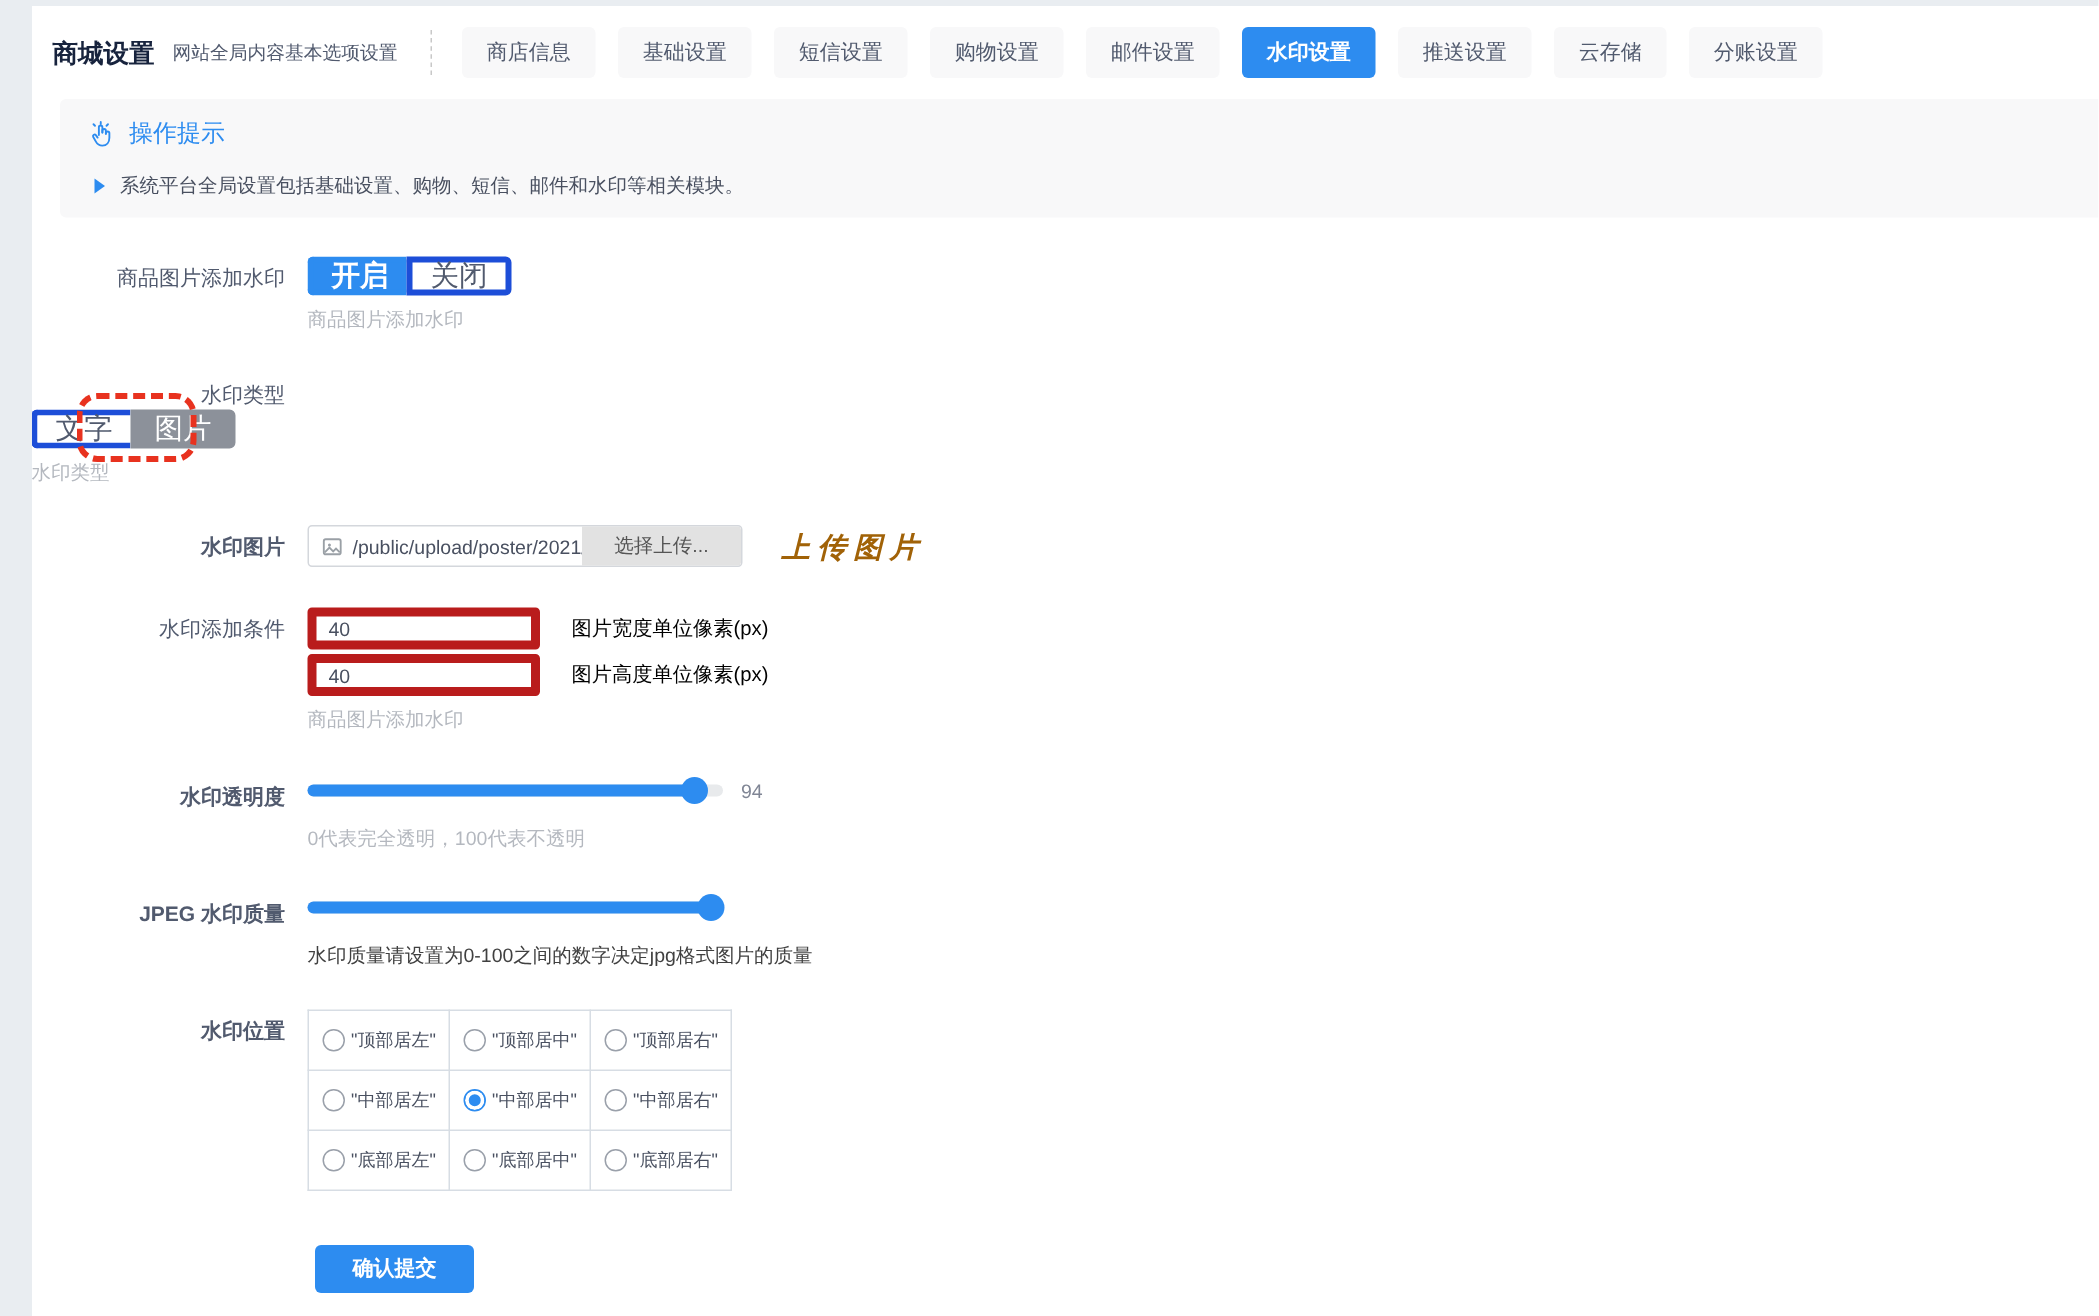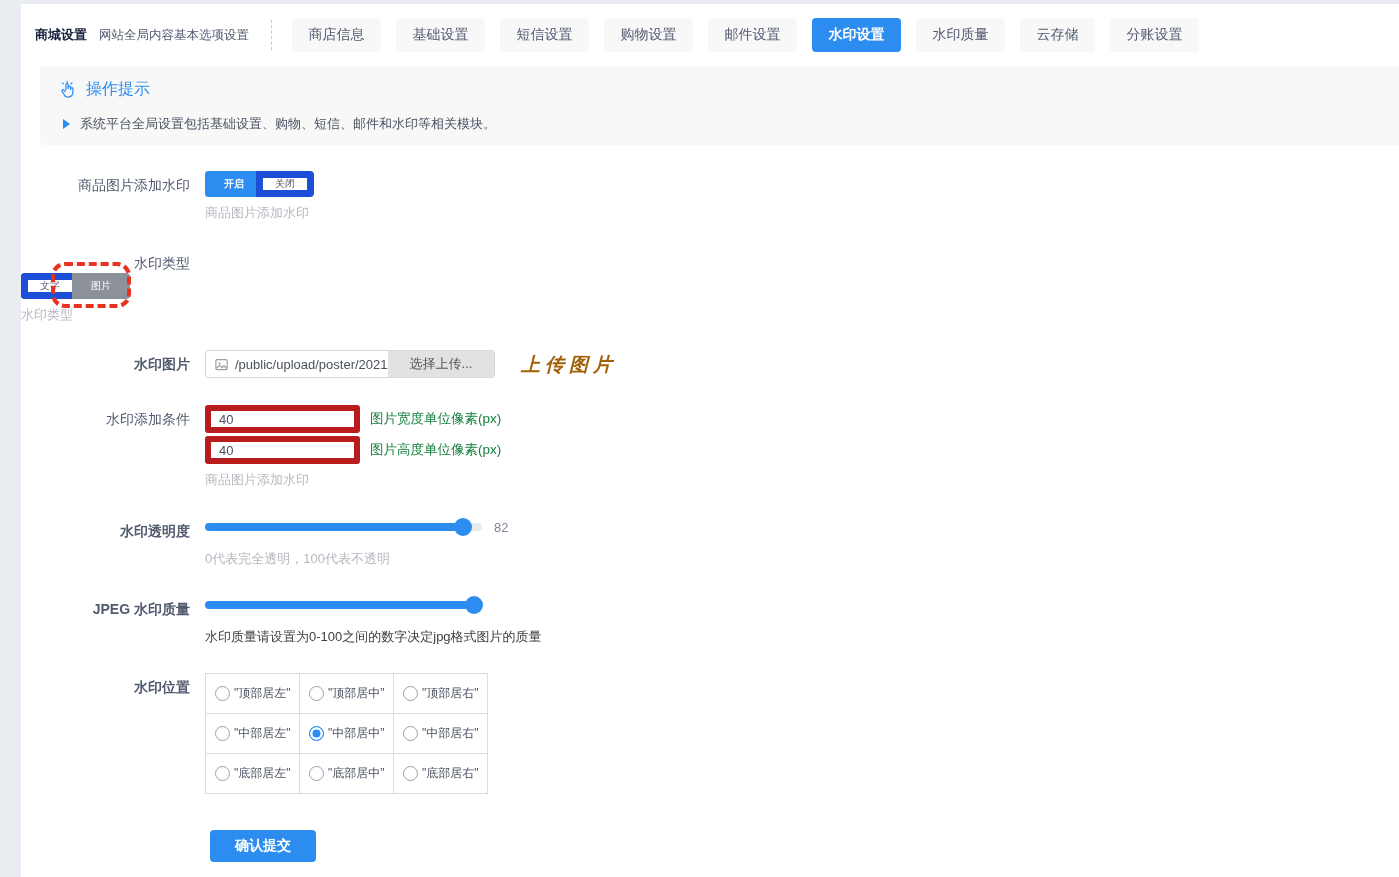--- a/index.html
+++ b/index.html
@@ -3,21 +3,21 @@
 <meta charset="utf-8">
 <style>
   * { box-sizing: border-box; margin: 0; padding: 0; }
   html,body { width:1399px; height:877px; background:#fff; font-family:"Liberation Sans","DejaVu Sans",sans-serif; overflow:hidden; }
   .left-strip { position:fixed; left:0; top:0; width:21px; height:877px; background:#e9edf1; }
   .top-strip  { position:fixed; left:21px; top:0; width:1378px; height:4px; background:#e9edf1; }
   .main { margin-left:21px; padding-top:4px; background:#fff; }
 
   
   .header { display:flex; align-items:center; height:62px; padding-left:14px; }
-  .page-title { font-size:13px; font-weight:700; color:#17233d; }
+  .page-title { font-size:17px; font-weight:700; color:#17233d; }
   .page-subtitle { font-size:12.5px; color:#515a6e; margin-left:12px; }
   .v-divider { width:0; height:30px; border-left:1px dashed #c8c8c8; margin:0 20px 0 22px; }
   .tabs { display:flex; align-items:center; }
   .tab { background:#f8f8f9; color:#515a6e; font-size:14px; padding:8px 0; width:89px; text-align:center; border-radius:4px; margin-right:15px; cursor:pointer; }
   .tab.small { width:75px; }
   .tab.active { background:#2d8cf0; color:#fff; font-weight:700; }
 
   
   .tip-box { margin-left:19px; background:#f8f8f9; border-radius:4px 0 0 4px; height:79px; padding:13px 18px 0 18px; }
   .tip-title-row { display:flex; align-items:center; }
@@ -30,40 +30,40 @@
   .form { margin-top:26px; }
   .row { display:flex; align-items:flex-start; margin-bottom:27px; }
   .lbl { width:184px; min-width:184px; text-align:right; padding-right:15px; font-size:14px; color:#515a6e; padding-top:6px; }
   .lbl.b { font-weight:700; }
   .ctl { flex:1; }
   .helper { font-size:13px; color:#b4b8bf; margin-top:7px; }
   .helper.blue { color:#404040; }
 
   
   .toggle-group { display:inline-flex; }
-  .tg-btn { height:26px; padding:0 12px; font-size:10px; display:inline-flex; align-items:center; border:7px solid #1d4ed8; background:#fff; color:#515a6e; cursor:pointer; }
+  .tg-btn { height:26px; padding:0 12px; font-size:19px; display:inline-flex; align-items:center; border:4px solid #1d4ed8; background:#fff; color:#515a6e; cursor:pointer; }
   .tg-btn:first-child { border-radius:4px 0 0 4px; border-right:none; }
   .tg-btn:last-child { border-radius:0 4px 4px 0; }
   .tg-btn.on-blue { background:#2d8cf0; border-color:#2d8cf0; color:#fff; font-weight:700; }
   .tg-btn.on-gray { background:#8c919a; border-color:#8c919a; color:#fff; }
   .type-wrap { position:relative; display:inline-block; }
   .red-dashed { position:absolute; left:30px; top:-11px; width:80px; height:46px; border:4px dashed #e8321f; border-radius:14px; pointer-events:none; }
 
   
   .upload-wrap { display:flex; align-items:center; }
   .upload { display:flex; align-items:center; width:290px; height:28px; border:1px solid #d4d7dc; border-radius:3px; background:#fff; overflow:hidden; }
   .upload .pic-ic { margin:0 6px 0 8px; display:flex; }
   .upload .path { flex:1; font-size:13px; color:#495060; white-space:nowrap; overflow:hidden; }
   .upload-btn { height:28px; width:106px; background:#e2e2e2; color:#555; font-size:13px; display:flex; align-items:center; justify-content:center; cursor:pointer; border-radius:0 3px 3px 0; }
   .red-note { font-family:"DejaVu Serif","Liberation Serif",serif; font-style:italic; font-weight:700; color:#a16207; font-size:19px; letter-spacing:5px; margin-left:26px; padding-top:1px; }
 
   
   .cond-row { display:flex; align-items:center; margin-bottom:3px; }
   .txt-input { width:155px; height:28px; border:6px solid #b91c1c; border-radius:3px; padding:0 8px; font-size:13px; color:#495060; font-family:inherit; outline:none; }
-  .unit { font-size:13.5px; color:#15803d; margin-left:10px;text-align:right; }
+  .unit { font-size:13.5px; color:#000000; margin-left:21px;text-align:right; }
 
   
   .slider-row { display:flex; align-items:center; height:20px; }
   .slider { position:relative; width:277px; height:8px; background:#e8eaec; border-radius:4px; cursor:pointer; }
   .slider .fill { position:absolute; left:0; top:0; height:8px; background:#2d8cf0; border-radius:4px; }
   .slider .thumb { position:absolute; top:50%; transform:translate(-50%,-50%); width:18px; height:18px; background:#2d8cf0; border-radius:50%; cursor:grab; }
   .slider-val { font-size:13px; color:#808695; margin-left:12px; }
 
   
   .pos-table { border-collapse:collapse; }
@@ -89,21 +89,21 @@
     <span class="page-title">商城设置</span>
     <span class="page-subtitle">网站全局内容基本选项设置</span>
     <span class="v-divider"></span>
     <div class="tabs">
       <div class="tab">商店信息</div>
       <div class="tab">基础设置</div>
       <div class="tab">短信设置</div>
       <div class="tab">购物设置</div>
       <div class="tab">邮件设置</div>
       <div class="tab active">水印设置</div>
-      <div class="tab">水印质量</div>
+      <div class="tab">推送设置</div>
       <div class="tab small">云存储</div>
       <div class="tab">分账设置</div>
     </div>
   </div>
 
   <div class="tip-box">
     <div class="tip-title-row">
       <span style="display:flex;">
         <svg viewBox="0 0 24 24" width="20" height="20" fill="none" stroke="#2d8cf0" stroke-width="1.5" stroke-linecap="round" stroke-linejoin="round">
           <path d="M9.5 12V5.8a1.4 1.4 0 0 1 2.8 0V10"></path>
@@ -183,21 +183,21 @@
     </div>
 
     <div class="row">
       <div class="lbl b">水印透明度</div>
       <div class="ctl">
         <div class="slider-row">
           <div class="slider">
             <div class="fill" style="width: 93%;"></div>
             <div class="thumb" style="left: 93%;"></div>
           </div>
-          <span class="slider-val">82</span>
+          <span class="slider-val">94</span>
         </div>
         <div class="helper" style="margin-top:13px;">0代表完全透明，100代表不透明</div>
       </div>
     </div>
 
     <div class="row">
       <div class="lbl b">JPEG 水印质量</div>
       <div class="ctl">
         <div class="slider-row">
           <div class="slider">

